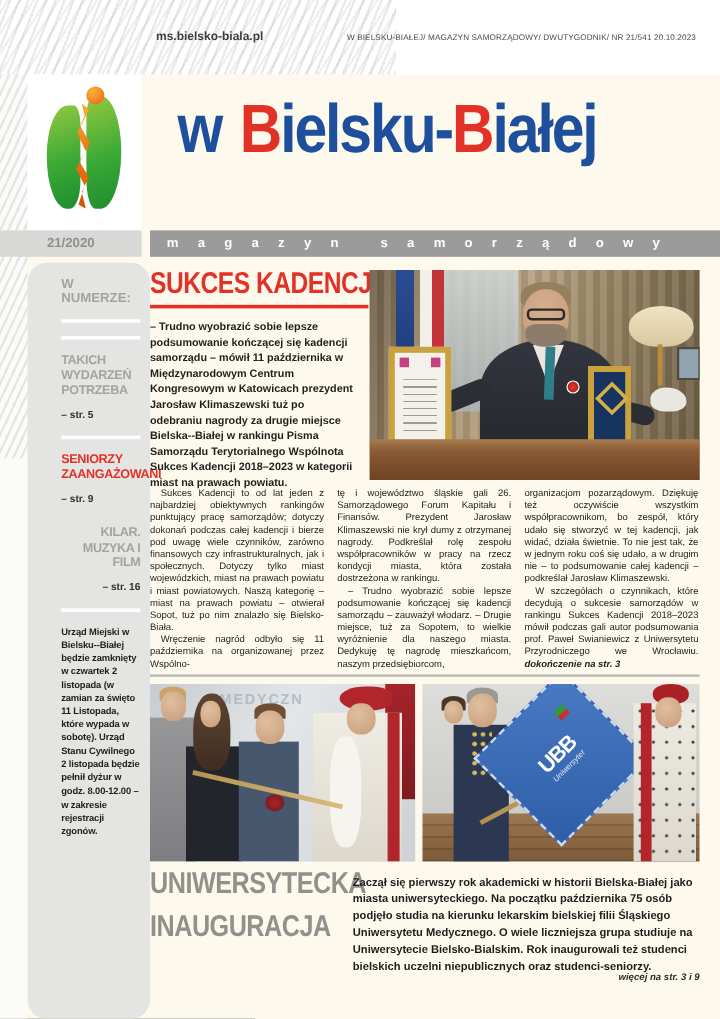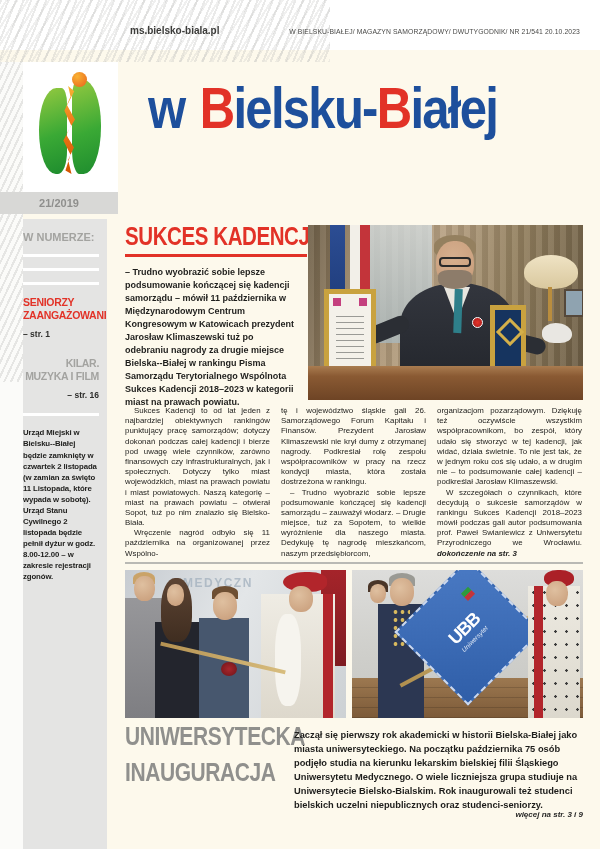--- a/index.html
+++ b/index.html
@@ -1,21 +1,21 @@
 <!DOCTYPE html>
 <html><head>
 <meta charset="utf-8">
 <style>
   html,body{margin:0;padding:0;background:#888;}
   .page{position:relative;width:600px;height:849px;background:#fdf9ec;overflow:hidden;
         font-family:"Liberation Sans",sans-serif;margin:0 auto;}
   .abs{position:absolute;}
 
   
-  .topband{left:0;top:0;width:600px;height:50px;background:#fff;}
+  .topband{left:0;top:0;width:600px;height:62px;background:#fff;}
   .topband::before{content:"";position:absolute;left:0;top:0;width:330px;height:62px;
      background:repeating-linear-gradient(112deg,rgba(185,185,183,.30) 0 2px,transparent 2px 7px),
                 repeating-linear-gradient(-58deg,rgba(200,200,198,.28) 0 2px,transparent 2px 9px);}
   .site{left:130px;top:25px;font-size:10px;font-weight:800;color:#3c3c3a;}
   .issueinfo{right:20px;top:28px;font-size:6.8px;color:#4a4a48;letter-spacing:.1px;}
 
   .leftstrip{left:0;top:62px;width:23px;height:787px;background:#fbfbf9;}
   .leftstrip::before{content:"";position:absolute;left:0;top:0;width:23px;height:320px;
      background:repeating-linear-gradient(115deg,rgba(190,190,188,.35) 0 2px,transparent 2px 6px);}
 
@@ -36,22 +36,22 @@
   .mblue{color:#1d4f9c}.mred{color:#e23227}
   .masthead .sp{letter-spacing:0;}
 
   .issuebox{left:0;top:192px;width:118px;height:22px;background:#d8d8d6;color:#8f8f8d;
      font-weight:800;font-size:11px;line-height:22px;text-align:center;}
   .taglinebar{left:125px;top:192px;width:475px;height:22px;background:#9b9b9b;color:#fff;
      font-weight:700;font-size:11px;line-height:23px;letter-spacing:16px;padding-left:14px;
      box-sizing:border-box;white-space:nowrap;overflow:hidden;}
 
   
-  .sidebar{left:23px;top:219px;width:84px;height:630px;background:#e4e4e3;
-     padding:12px 8px 0 0;box-sizing:border-box;}
+  .sidebar{left:23px;top:219px;width:102px;height:630px;background:#e4e4e3;
+     padding:12px 8px 0 28px;box-sizing:border-box;border-radius:16px;}
   .sb-header{font-size:11px;font-weight:800;color:#a3a3a0;}
   .sb-div{height:3px;background:#fff;margin:11px 0;}
   .sb-title{font-size:10.5px;font-weight:800;line-height:1.2;letter-spacing:-.3px;}
   .sb-title.gray{color:#a3a3a0}.sb-title.red,.notice-title{color:#e23227}
   .sb-page{font-size:8.5px;font-weight:700;color:#2e2e2c;margin:8px 0 13px;}
   .notice-title{font-size:11px;font-weight:800;line-height:1.25;margin-top:2px;letter-spacing:-.3px;}
   .notice-body{font-size:7.8px;font-weight:700;color:#1d1d1b;line-height:1.42;margin-top:9px;letter-spacing:-.1px;}
 
   
   .headline{left:125px;top:224px;margin:0;font-size:25px;font-weight:800;color:#e23227;
@@ -170,30 +170,35 @@
   <div class="abs logobox">
     <div class="abs citylogo">
       <div class="leaf l"></div>
       <div class="leaf r"></div>
       <div class="river"></div>
       <div class="dot"></div>
     </div>
   </div>
   <h1 class="abs masthead"><span class="mblue sp">w </span><span class="mred">B</span><span class="mblue">ielsku-</span><span class="mred">B</span><span class="mblue">iałej</span></h1>
 
-  <div class="abs issuebox">21/2019</div>
+  <div class="abs issuebox">21/2020</div>
+  <div class="abs taglinebar">magazyn samorządowy</div>
 
   <aside class="abs sidebar">
     <div class="sb-header">W NUMERZE:</div>
     <div class="sb-div"></div>
     <div class="sb-div"></div>
+    <div>
+      <div class="sb-title gray">TAKICH WYDARZEŃ POTRZEBA</div>
+      <div class="sb-page">– str. 5</div>
+    </div>
     <div class="sb-div"></div>
     <div>
       <div class="sb-title red">SENIORZY ZAANGAŻOWANI</div>
-      <div class="sb-page">– str. 1</div>
+      <div class="sb-page">– str. 9</div>
     </div>
     <div style="margin-top:18px;text-align:right;">
       <div class="sb-title gray">KILAR. MUZYKA I FILM</div>
       <div class="sb-page">– str. 16</div>
     </div>
     <div class="sb-div"></div>
     <div>
       <div class="notice-body">Urząd Miejski w Bielsku--Białej będzie zamknięty w czwartek 2 listopada (w zamian za święto 11 Listopada, które wypada w sobotę). Urząd Stanu Cywilnego 2 listopada będzie pełnił dyżur w godz. 8.00-12.00 – w zakresie rejestracji zgonów.</div>
     </div>
   </aside>

